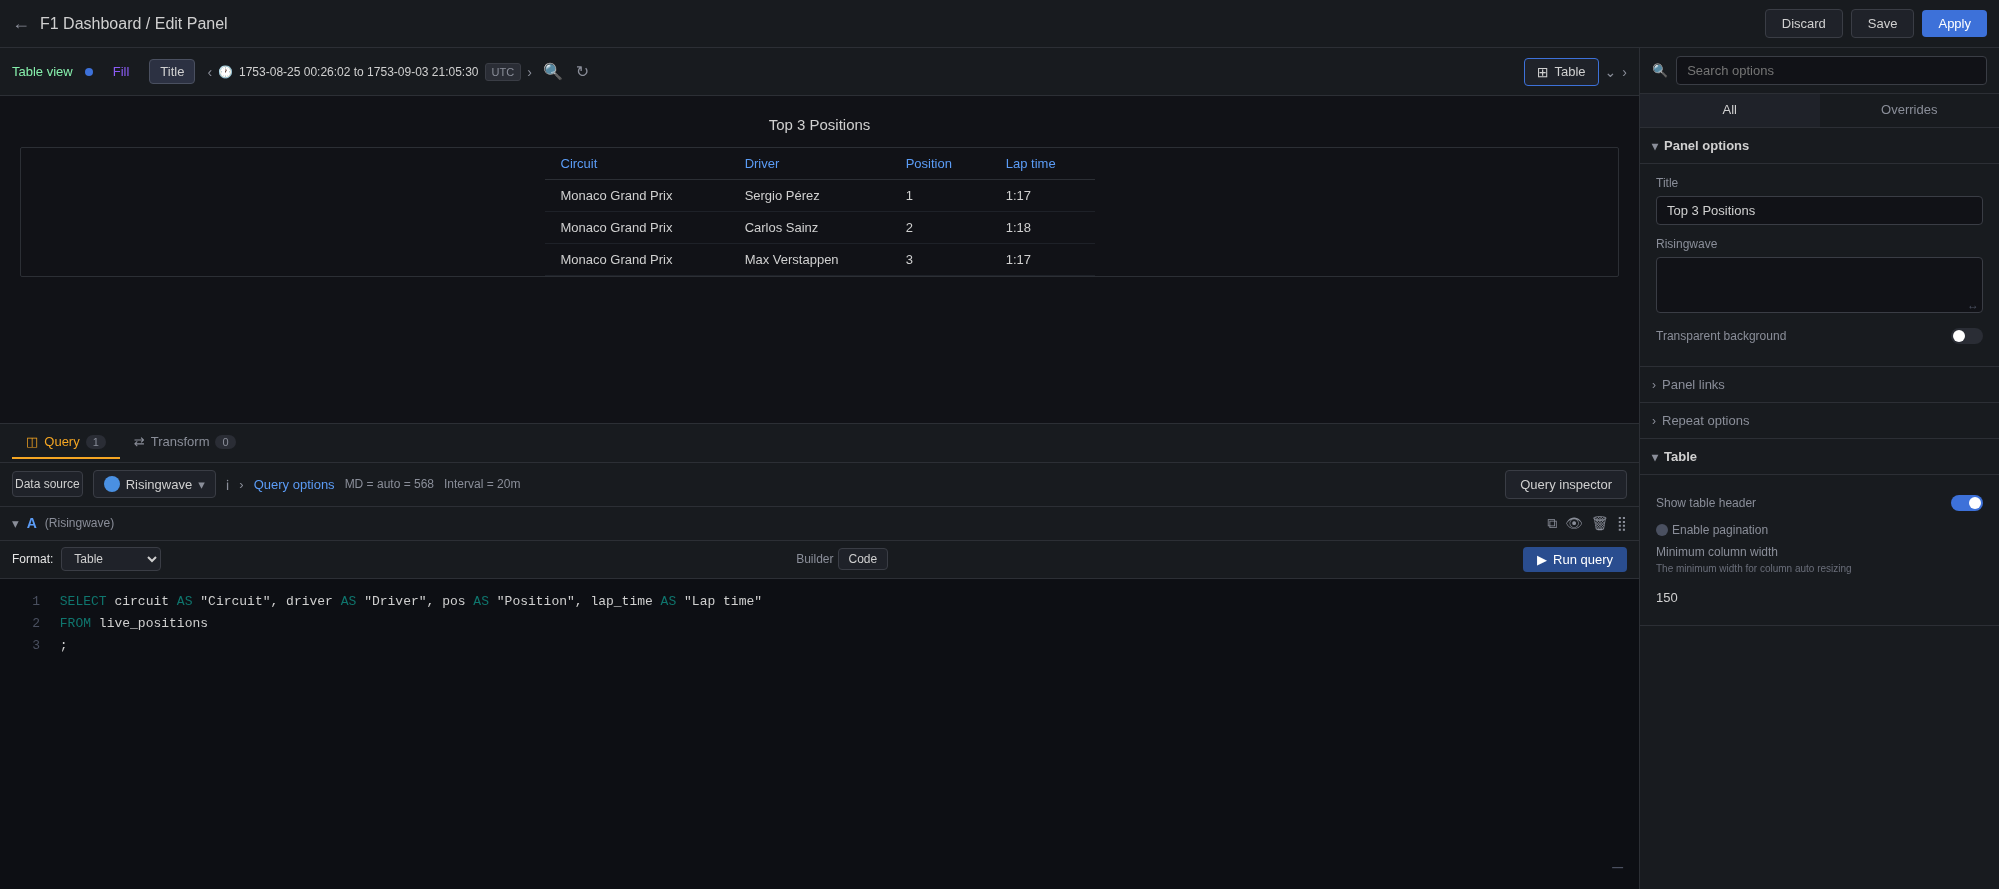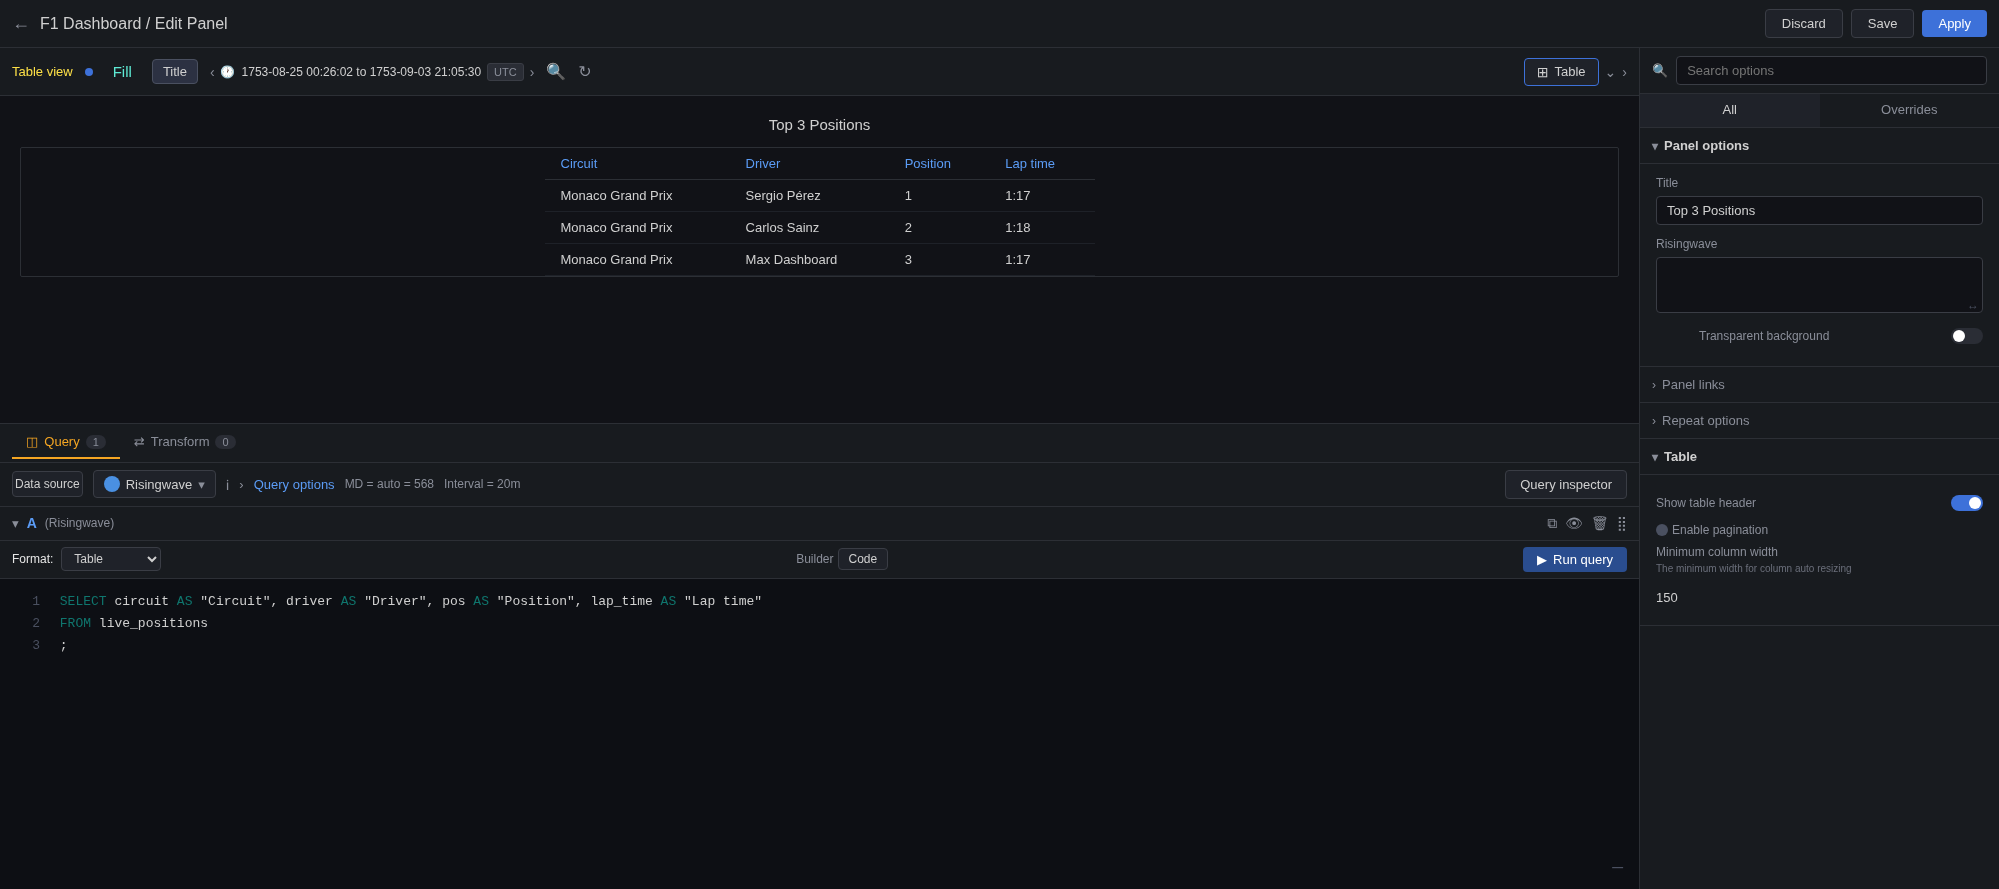--- a/index.html
+++ b/index.html
@@ -16,21 +16,21 @@
 
     
     .main { display: flex; height: calc(889px - 48px); }
 
     
     .center-panel { flex: 1; display: flex; flex-direction: column; background: #111217; overflow: hidden; }
 
     
     .viz-toolbar { display: flex; align-items: center; background: #181b1f; border-bottom: 1px solid #2c2f35; padding: 0 12px; height: 48px; gap: 12px; }
     .dot { width: 8px; height: 8px; border-radius: 50%; background: #3d71d9; display: inline-block; }
-    .fill-btn { background: transparent; border: none; color: #5eead4; cursor: pointer; font-size: 15px; padding: 4px 8px; }
+    .fill-btn { background: transparent; border: none; color: #8b5cf6; cursor: pointer; font-size: 13px; padding: 4px 8px; }
     .actual-btn { background: #2c3142; border: 1px solid #4a5060; color: #d0d0d0; padding: 4px 10px; border-radius: 4px; cursor: pointer; font-size: 13px; }
     .time-range { display: flex; align-items: center; gap: 6px; color: #d0d0d0; font-size: 12px; }
     .time-range-nav { background: transparent; border: none; color: #8a8e99; cursor: pointer; font-size: 14px; }
     .utc-badge { background: #2a2d35; border: 1px solid #3a3d45; color: #8a8e99; padding: 2px 6px; border-radius: 3px; font-size: 11px; }
     .zoom-icon, .refresh-icon { background: transparent; border: none; color: #8a8e99; cursor: pointer; font-size: 16px; }
     .viz-type-btn { background: #1f2229; border: 1px solid #3d71d9; color: #d0d0d0; padding: 5px 12px; border-radius: 4px; cursor: pointer; font-size: 13px; display: flex; align-items: center; gap: 6px; }
     .viz-expand { background: transparent; border: none; color: #8a8e99; cursor: pointer; font-size: 14px; margin-left: auto; }
 
     
     .panel-canvas { flex: 1; padding: 20px; overflow: auto; }
@@ -134,21 +134,21 @@
     <button class="btn-save">Save</button>
     <button class="btn-apply">Apply</button>
   </div>
 </div>
 
 <div class="main">
 
   <div class="center-panel">
 
     <div class="viz-toolbar">
-      <span style="color:#fde047; font-size:13px;">Table view</span>
+      <span style="color:#86efac; font-size:13px;">Table view</span>
       <span class="dot"></span>
       <button class="fill-btn">Fill</button>
       <button class="actual-btn">Title</button>
       <div class="time-range">
         <button class="time-range-nav">‹</button>
         <span style="color:#8a8e99;">🕐</span>
         <span>1753-08-25 00:26:02 to 1753-09-03 21:05:30</span>
         <span class="utc-badge">UTC</span>
         <button class="time-range-nav">›</button>
       </div>
@@ -184,21 +184,21 @@
               <td>1:17</td>
             </tr>
             <tr class="table-row">
               <td>Monaco Grand Prix</td>
               <td>Carlos Sainz</td>
               <td>2</td>
               <td>1:18</td>
             </tr>
             <tr class="table-row">
               <td>Monaco Grand Prix</td>
-              <td>Max Dashboard</td>
+              <td>Max Verstappen</td>
               <td>3</td>
               <td>1:17</td>
             </tr>
           </tbody>
         </table>
       </div>
     </div>
 
     <div class="bottom-tabs">
       <div class="tab-item active">
@@ -308,21 +308,21 @@
         <div class="field-label">Title</div>
         <input class="field-input" type="text" value="Top 3 Positions" style="">
       </div>
       <div class="field-row">
         <div class="field-label">Risingwave</div>
         <textarea class="field-textarea" style=""></textarea>
         <span class="resize-handle">↔</span>
       </div>
 
       <div class="toggle-row">
-        <div style="flex:1;margin-left:43px;">
+        <div style="flex:1;">
           <div class="toggle-label">Transparent background</div>
         </div>
         <div class="toggle">
           <div class="toggle-knob"></div>
         </div>
       </div>
     </div>
 
     <div class="collapsible-row">
       <span class="chevron">›</span>

